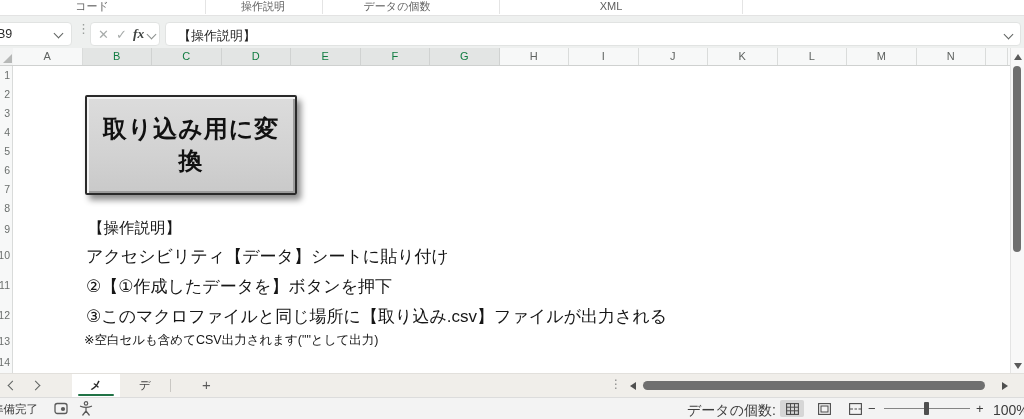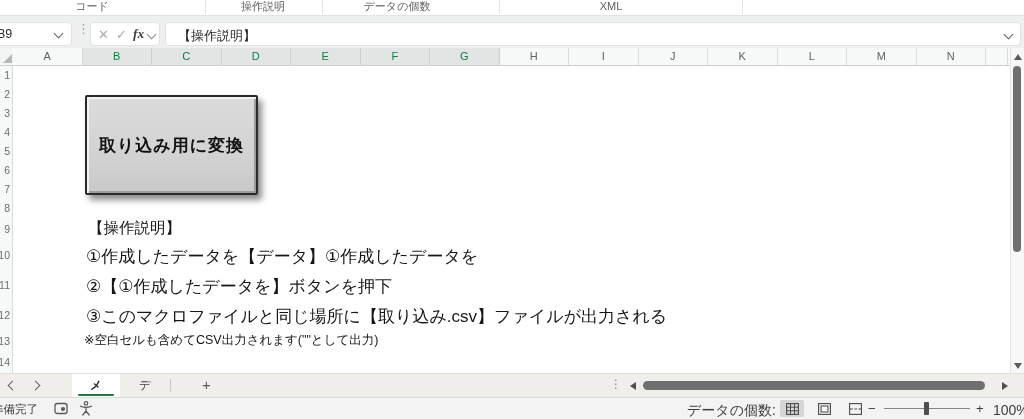--- a/index.html
+++ b/index.html
@@ -38,26 +38,26 @@
   .corner-cell{position:absolute;left:0;top:0;width:13px;height:17px;border-right:1px solid #d9dbda;background:#f2f3f3;}
   .corner-tri{position:absolute;right:1px;bottom:2px;width:0;height:0;border-left:9px solid transparent;border-bottom:9px solid #b6b8b7;}
   .col-cell{position:absolute;top:0;height:17px;line-height:17px;text-align:center;font-size:11px;color:#5f6361;border-right:1px solid #dadcdb;box-sizing:border-box;background:#f7f8f8;}
   .col-cell.sel{background:#e3e5e4;color:#107c41;border-right-color:#d0d2d1;}
 
   
   .sheet{position:absolute;left:0;top:66px;width:1010px;height:307px;background:#fff;}
   .row-headers{position:absolute;left:0;top:0;width:13px;height:307px;background:#f7f8f8;border-right:1px solid #d9dbda;box-sizing:border-box;}
   .row-cell{position:absolute;left:-13px;width:23px;text-align:right;font-size:10.5px;color:#6b6f6d;}
 
-  .macro-btn{position:absolute;left:85px;top:29px;width:173px;height:100px;
+  .macro-btn{position:absolute;left:85px;top:29px;width:212px;height:100px;
     background:linear-gradient(180deg,#dcdcdc 0%,#d2d2d2 60%,#c9c9c9 100%);
     border:2px solid #2a2a2a;border-radius:2px;
     box-shadow:inset 2px 2px 0 #f2f2f2, inset -2px -2px 0 #9c9c9c, 4px 5px 6px rgba(0,0,0,0.45);
     font-family:"Liberation Sans","DejaVu Sans",sans-serif;
-    font-size:17px;font-weight:bold;color:#111;letter-spacing:1px;cursor:pointer;}
+    font-size:24px;font-weight:bold;color:#111;letter-spacing:1px;cursor:pointer;}
   .sheet-line{position:absolute;color:#161616;white-space:nowrap;}
 
   
   .vscroll{position:absolute;right:0;top:48px;width:14px;height:325px;background:#f8f8f8;border-left:1px solid #e4e4e4;box-sizing:border-box;}
   .tri{width:0;height:0;position:absolute;}
   .tri-up{left:3px;top:6px;border-left:4px solid transparent;border-right:4px solid transparent;border-bottom:6px solid #5a5a5a;}
   .tri-down{left:3px;bottom:4px;border-left:4px solid transparent;border-right:4px solid transparent;border-top:6px solid #5a5a5a;}
   .v-thumb{position:absolute;left:2px;top:18px;width:8px;height:186px;background:#6f6f6f;border-radius:4px;}
 
   
@@ -153,21 +153,21 @@
         <div class="row-cell" style="top: 174px; height: 30px; line-height: 30px;">10</div>
         <div class="row-cell" style="top: 204px; height: 30px; line-height: 30px;">11</div>
         <div class="row-cell" style="top: 234px; height: 30px; line-height: 30px;">12</div>
         <div class="row-cell" style="top: 264px; height: 22px; line-height: 22px;">13</div>
         <div class="row-cell" style="top: 286px; height: 21px; line-height: 21px;">14</div>
       </div>
     </div>
   <button class="macro-btn">取り込み用に変換</button>
   <div id="sheet-lines">
       <div class="sheet-line" style="left: 88px; top: 152.39px; font-size: 15.5px;">【操作説明】</div>
-      <div class="sheet-line" style="left: 86px; top: 179.46px; font-size: 17px;">①作成したデータを【データ】①作成したデータを</div>
+      <div class="sheet-line" style="left: 86px; top: 179.46px; font-size: 17px;">アクセシビリティ【データ】シートに貼り付け</div>
       <div class="sheet-line" style="left: 86px; top: 209.46px; font-size: 17px;">②【①作成したデータを】ボタンを押下</div>
       <div class="sheet-line" style="left: 86px; top: 239.46px; font-size: 17px;">③このマクロファイルと同じ場所に【取り込み.csv】ファイルが出力される</div>
       <div class="sheet-line" style="left: 84px; top: 266.25px; font-size: 12.5px;">※空白セルも含めてCSV出力されます(""として出力)</div>
     </div>
 </div>
 
 <div class="vscroll">
   <div class="tri tri-up"></div>
   <div class="v-thumb"></div>
   <div class="tri tri-down"></div>

